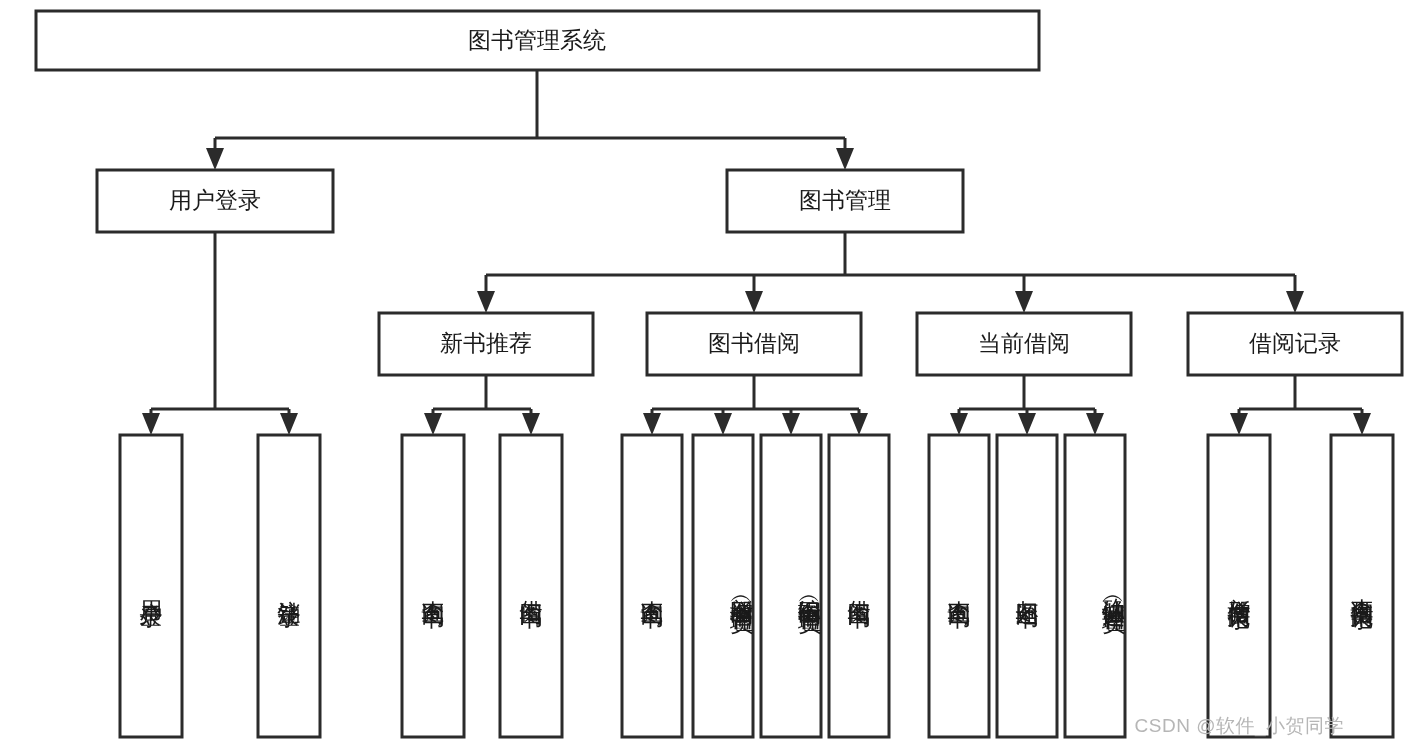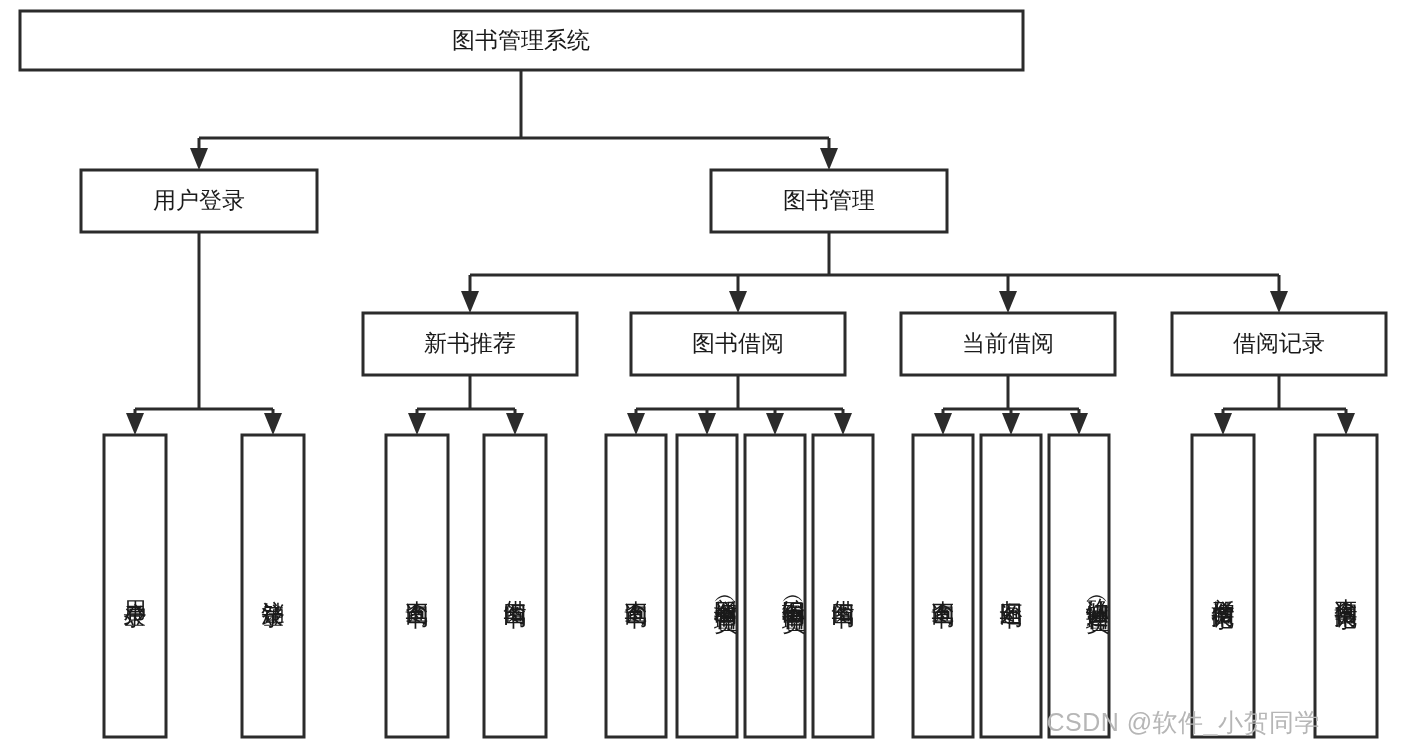--- a/index.html
+++ b/index.html
@@ -10,20 +10,21 @@
   body {
     width: 1405px;
     height: 747px;
     font-family: "Liberation Sans", sans-serif;
     overflow: hidden;
   }
   #diagram-root {
     position: relative;
     width: 1332px;
     height: 747px;
+    margin-left: 16px;
   }
   svg#flow {
     position: absolute;
     top: 0;
     left: 0;
     width: 1405px;
     height: 747px;
   }
   .node-box {
     fill: #ffffff;
@@ -57,24 +58,24 @@
     letter-spacing: 2px;
     display: flex;
     align-items: center;
     justify-content: center;
     text-align: center;
     pointer-events: none;
     white-space: nowrap;
   }
   .watermark {
     position: absolute;
-    right: 12px;
+    right: 4px;
     bottom: 8px;
     font-family: "Liberation Sans", sans-serif;
-    font-size: 25px;
+    font-size: 19px;
     color: #b6b6b6;
     letter-spacing: 0.5px;
     white-space: nowrap;
   }
 </style>
 </head>
 <body>
 
 <div id="diagram-root">
 

